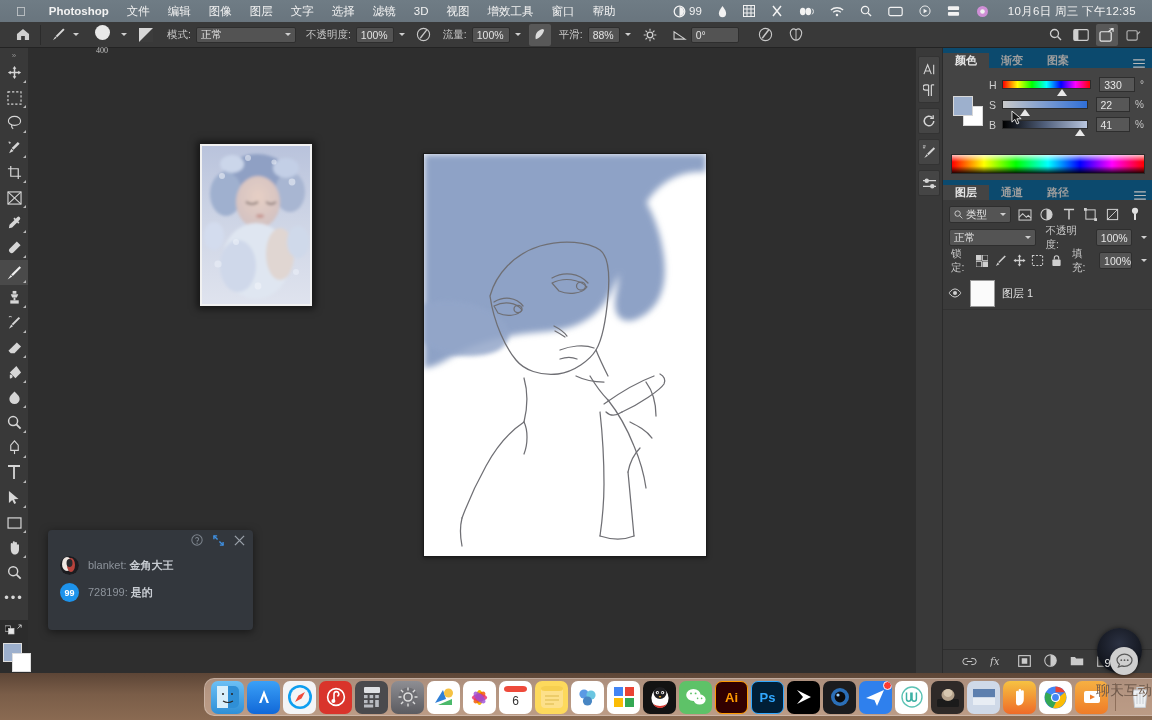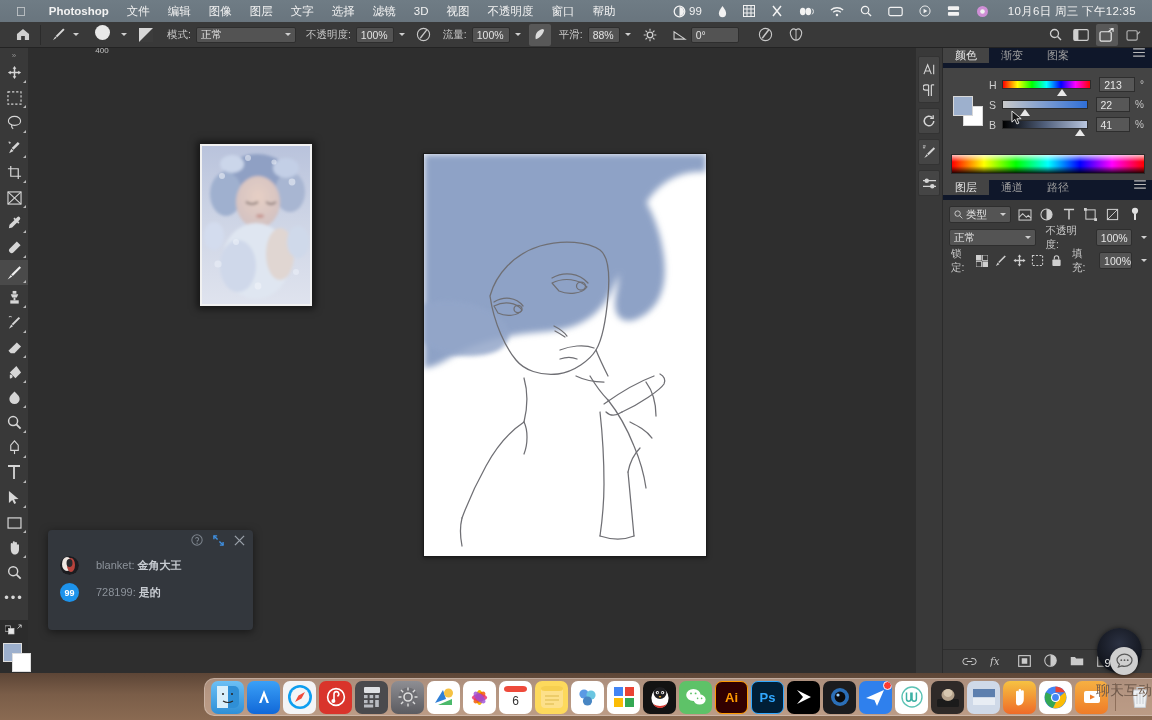--- a/index.html
+++ b/index.html
@@ -80,21 +80,21 @@
   }
   #rail .rgrp{ background:#454545; border:1px solid #333; border-radius:2px;
      margin:0 2px 5px 2px; padding:3px 0; display:flex; flex-direction:column; align-items:center; gap:3px;}
   #rail .ri{ width:20px;height:18px;display:flex;align-items:center;justify-content:center;}
 
   
   #panels{
     position:absolute; left:942px; top:48px; width:210px; height:625px;
     background:#393939; z-index:20; border-left:1px solid #2b2b2b;
   }
-  .ptabs{ height:20px; display:flex; align-items:flex-start; background:#0f172a; position:relative;}
+  .ptabs{ height:20px; display:flex; align-items:flex-end; background:#0c4a6e; position:relative;font-weight:bold;}
   .ptab{ padding:0 12px; display:flex; align-items:center; font-size:11px; color:#9d9d9d;}
   .ptab.act{ background:#444; color:#e6e6e6; }
   .pmenu{ margin-left:auto; padding:0 7px; display:flex;align-items:center; color:#b9b9b9;}
 
   
   #colorpanel{ background:#444; padding:8px 8px 6px 8px; height:112px; position:relative;}
   .swatches{ position:absolute; left:10px; top:28px; width:30px; height:30px;}
   .sw-front{ position:absolute; left:0; top:0; width:20px;height:20px;background:#9db0cd;border:1px solid #d8d8d8;}
   .sw-back{ position:absolute; left:10px; top:10px; width:20px;height:20px;background:#fff;border:1px solid #d8d8d8;}
   .slrow{ display:flex; align-items:center; height:17px; margin-left:38px; margin-bottom:3px; }
@@ -131,21 +131,21 @@
      display:flex; align-items:center; justify-content:center; gap:13px; }
 
   
   #chat{
     position:absolute; left:48px; top:530px; width:205px; height:100px;
     background:#33373d; border-radius:4px; z-index:70;
     box-shadow:0 2px 8px rgba(0,0,0,.5);
   }
   #chat .ctop{ height:22px; display:flex; align-items:center; justify-content:flex-end;
       padding-right:8px; gap:10px; }
-  #chat .msg{ display:flex; align-items:center; gap:17px; padding:4px 0 4px 12px; }
+  #chat .msg{ display:flex; align-items:center; gap:9px; padding:4px 0 4px 12px; }
   #chat .av{ width:19px;height:19px;border-radius:50%;overflow:hidden;flex:none;}
   #chat .av.blue{ background:#1d93ec; color:#fff; font-size:9px; display:flex;
       align-items:center;justify-content:center; font-weight:bold;}
   #chat .txt{ font-size:11px; color:#8d939b;}
   #chat .txt b{ color:#c8ccd2; font-weight:bold; }
 
   
   #timer{
     position:absolute; left:1097px; top:628px; width:45px; height:45px; border-radius:50%;
     background:radial-gradient(circle at 50% 35%, #2b3142 0%, #12151d 70%);
@@ -186,21 +186,21 @@
   <span class="mi app">Photoshop</span>
   <span class="mi">文件</span>
   <span class="mi">编辑</span>
   <span class="mi">图像</span>
   <span class="mi">图层</span>
   <span class="mi">文字</span>
   <span class="mi">选择</span>
   <span class="mi">滤镜</span>
   <span class="mi">3D</span>
   <span class="mi">视图</span>
-  <span class="mi">不透明度</span>
+  <span class="mi">增效工具</span>
   <span class="mi">窗口</span>
   <span class="mi">帮助</span>
 
   <div class="right">
     <span class="sb">
       <svg width="13" height="13" viewBox="0 0 16 16">
           <circle cx="8" cy="8" r="6.5" fill="none" stroke="#f2f2f2" stroke-width="1.6"></circle>
           <path d="M8 2.5 A5.5 5.5 0 0 1 8 13.5 Z" fill="#f2f2f2"></path>
         </svg>
       <span>99</span>
@@ -277,21 +277,21 @@
   <div class="sep"></div>
 
   <div class="toolbtn">
     <svg width="15" height="15" viewBox="0 0 16 16">
         <path d="M13 1.5 L5 9.5 L6.5 11 L14.5 3Z" fill="#d8d8d8"></path>
         <path d="M4.6 10 L2 14 L6 11.4Z" fill="#d8d8d8"></path>
       </svg>
   </div>
   <span class="caret"></span>
 
-  <div style="position:relative;width:30px;height:40px;display:flex;align-items:center;justify-content:center;margin-left:8px;">
+  <div style="position:relative;width:30px;height:40px;display:flex;align-items:center;justify-content:center;margin-left:8px;font-family:Liberation Serif, serif;">
     <div style="width:15px;height:15px;border-radius:50%;background:#e8e8e8;margin-bottom:5px;"></div>
     <span style="position:absolute;bottom:0;left:50%;transform:translateX(-50%);font-size:8px;color:#c0c0c0;">400</span>
   </div>
   <span class="caret"></span>
 
   <div class="toolbtn" style="margin-left:8px">
     <svg width="16" height="16" viewBox="0 0 16 16">
         <rect x="1" y="1" width="14" height="14" fill="#d7d7d7"></rect>
         <path d="M1 15 L15 1 L15 15Z" fill="#3c3c3c"></path>
       </svg>
@@ -743,21 +743,21 @@
     <div class="swatches">
       <div class="sw-back"></div>
       <div class="sw-front"></div>
     </div>
 
     <div class="slrow">
       <span class="sllabel">H</span>
       <div class="sltrack" style="background:linear-gradient(to right,#ff0000,#ffff00,#00ff00,#00ffff,#0000ff,#ff00ff,#ff0000);">
         <span class="slthumb" style="left:54px;"></span>
       </div>
-      <div class="slval">213</div>
+      <div class="slval">330</div>
       <span class="slunit">°</span>
     </div>
 
     <div class="slrow">
       <span class="sllabel">S</span>
       <div class="sltrack" style="background:linear-gradient(to right,#c9c9c9,#2f6fd8);">
         <span class="slthumb" style="left:17px;"></span>
       </div>
       <div class="slval">22</div>
       <span class="slunit">%</span>
@@ -884,20 +884,30 @@
             <path d="M3.6 6 V4.2a2.4 2.4 0 0 1 4.8 0V6" fill="none" stroke="#cfcfcf" stroke-width="1.2"></path>
           </svg>
       </div>
       <span class="opaclbl">填充:</span>
       <div class="opacval">100%</div>
       <span class="caret" style="margin-left:4px"></span>
     </div>
 
     <div style="margin-top:5px">
 
+      <div class="layer">
+        <span class="eye">
+          <svg width="14" height="10" viewBox="0 0 15 11">
+              <path d="M7.5 1C11.2 1 14 5.5 14 5.5S11.2 10 7.5 10 1 5.5 1 5.5 3.8 1 7.5 1Z" fill="none" stroke="#cfcfcf" stroke-width="1.1"></path>
+              <circle cx="7.5" cy="5.5" r="2.2" fill="#cfcfcf"></circle>
+            </svg>
+        </span>
+        <span class="thumb" style="background:#fbfbfb;"></span>
+        <span class="lname">图层 1</span>
+      </div>
 
 
     </div>
 
     <div id="layerfoot">
       <span>
         <svg width="15" height="9" viewBox="0 0 16 10">
             <path d="M6 1.6H4a3.4 3.4 0 0 0 0 6.8h2M10 1.6h2a3.4 3.4 0 0 1 0 6.8h-2M5 5h6" stroke="#cbcbcb" fill="none" stroke-width="1.1"></path>
           </svg>
       </span>

